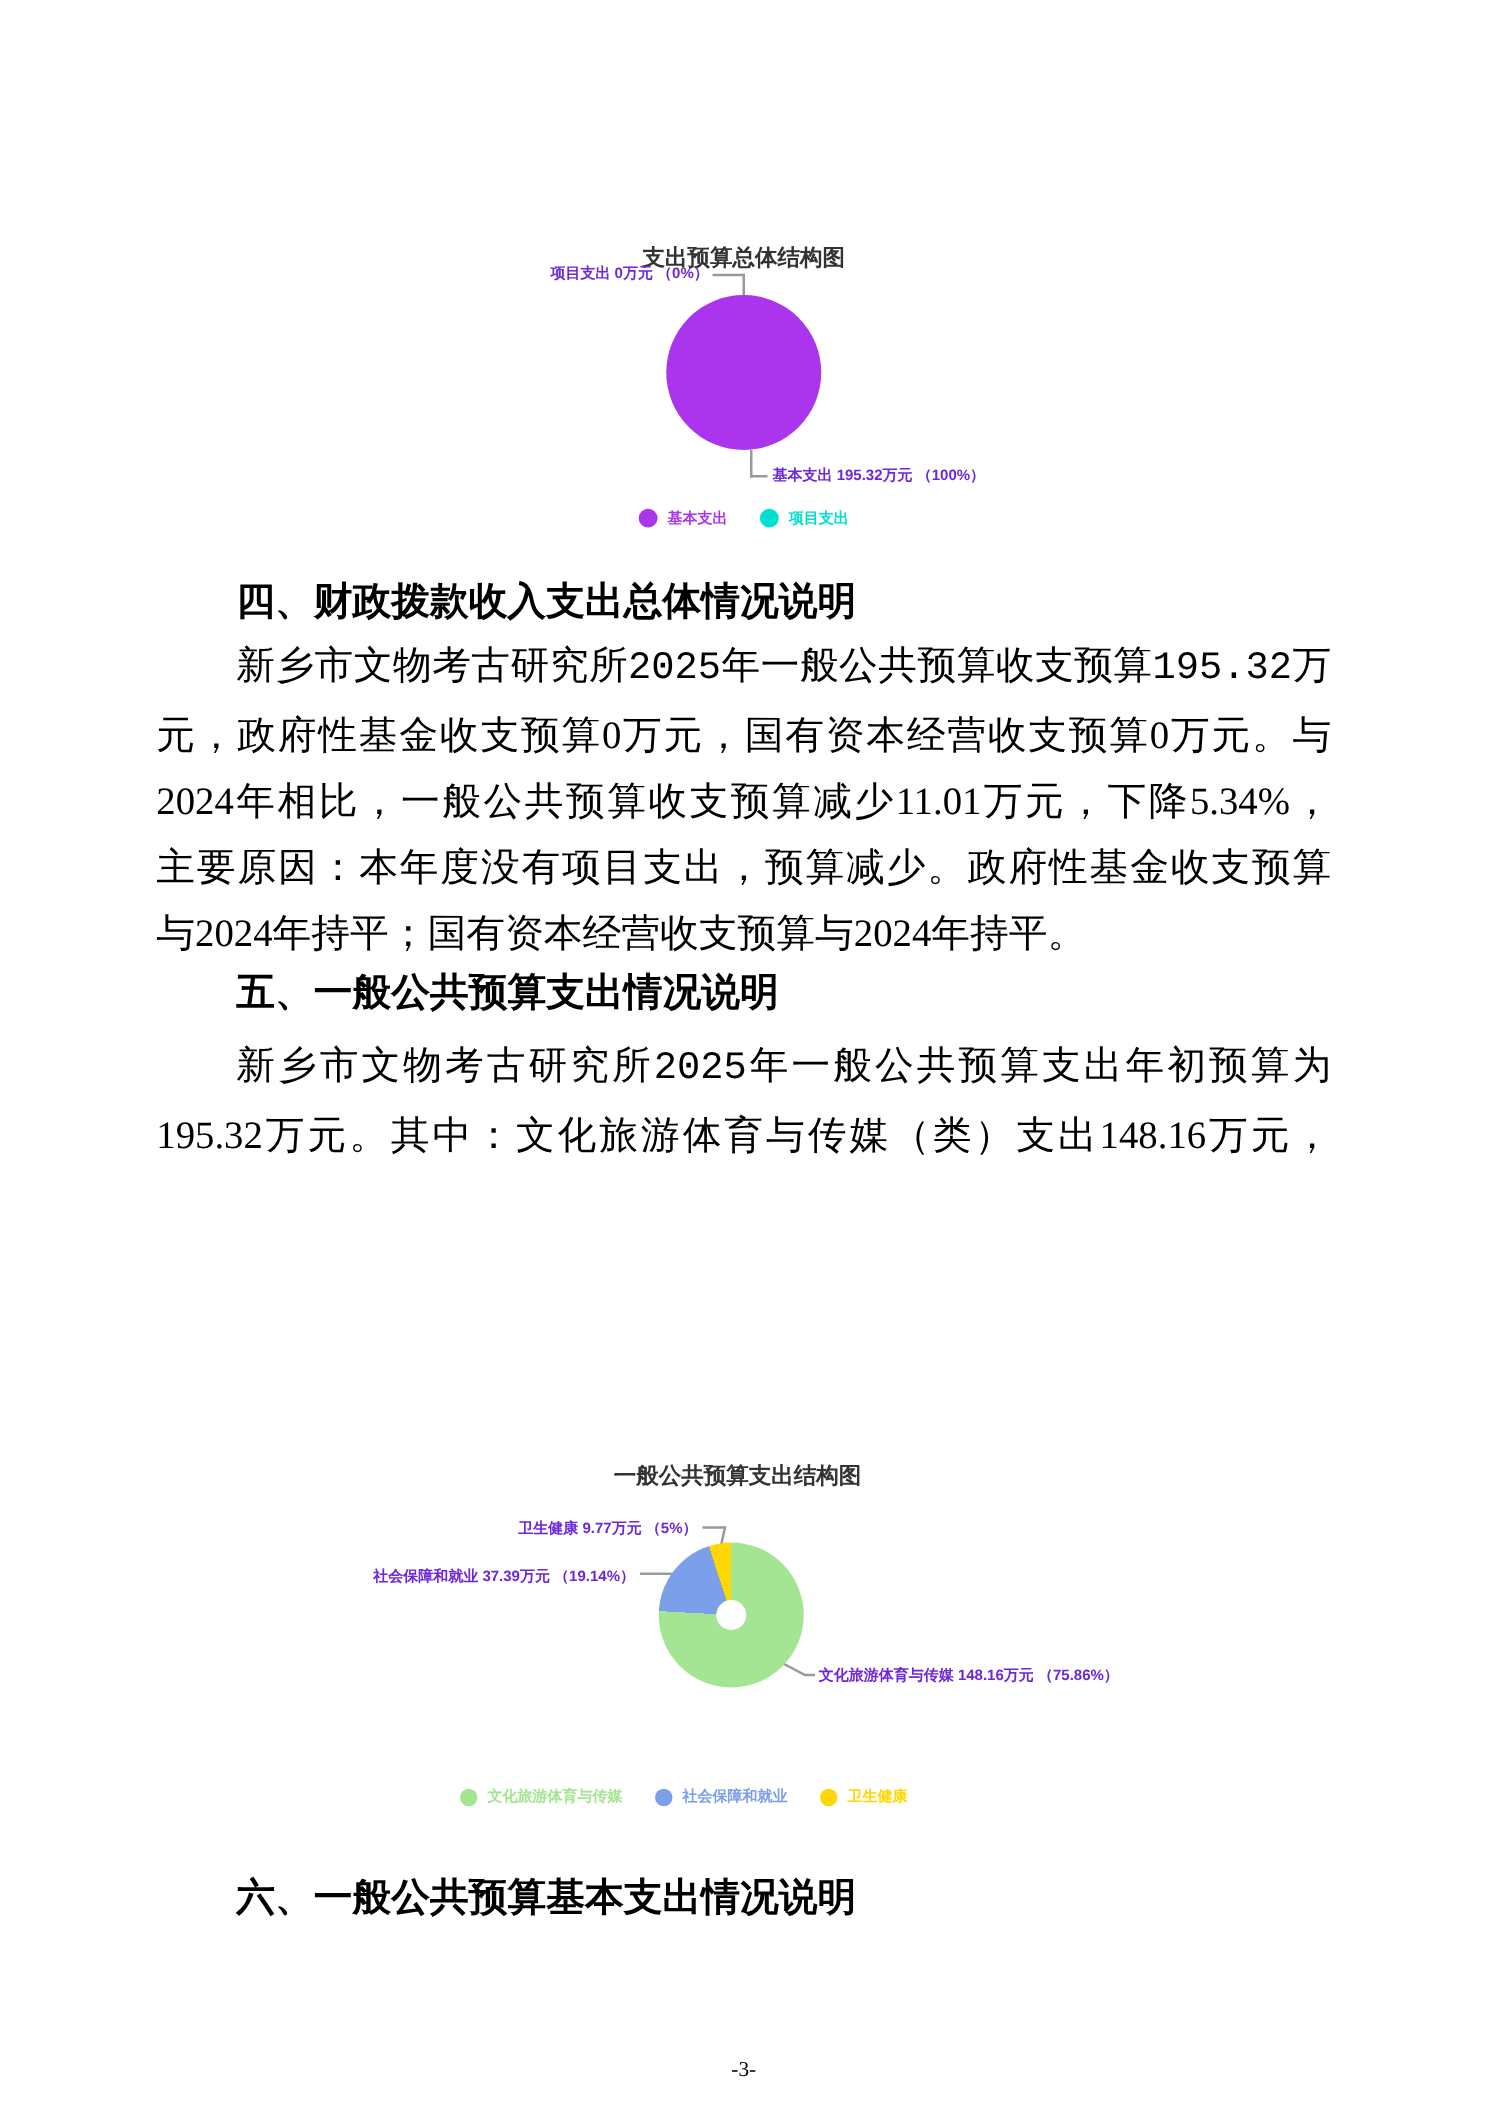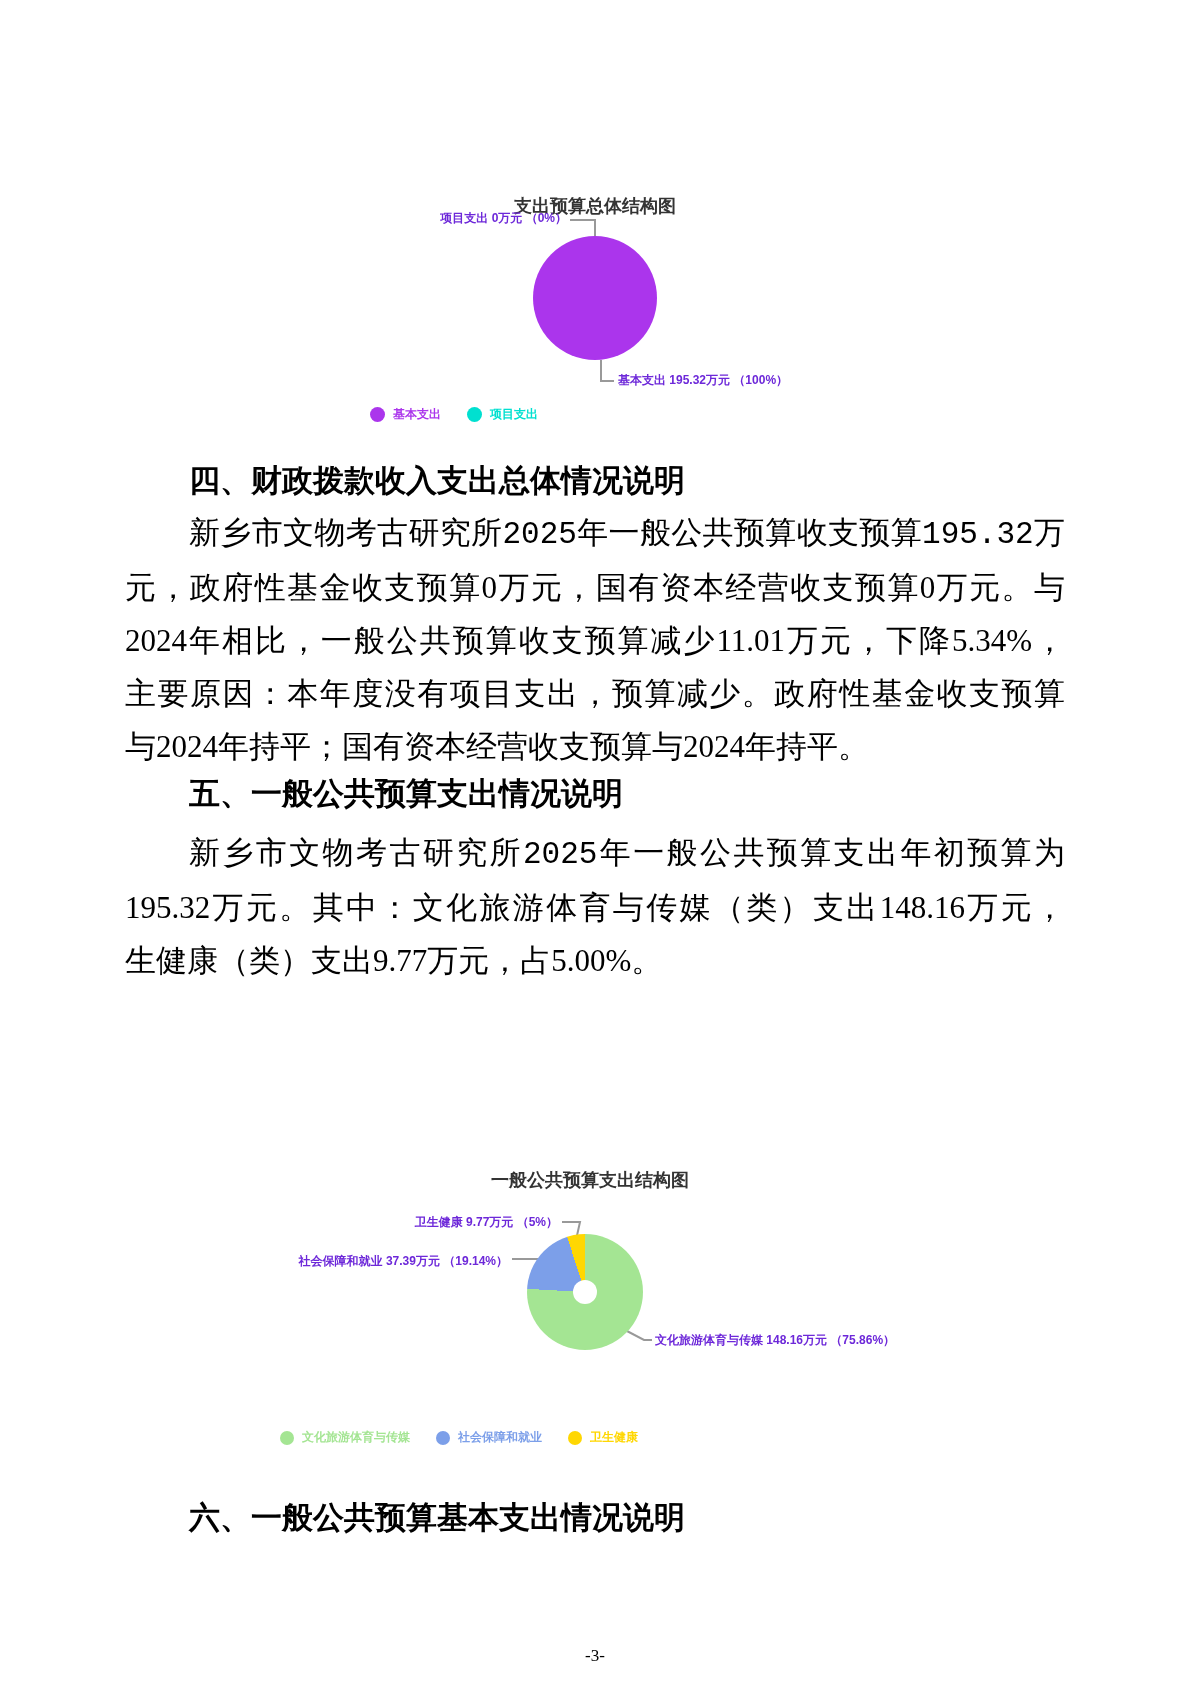--- a/index.html
+++ b/index.html
@@ -16,21 +16,21 @@
     font-weight:700;font-size:18px;color:#333;white-space:nowrap;
   }
   .callout{
     position:absolute;white-space:nowrap;
     font-family:"Liberation Sans","DejaVu Sans",sans-serif;
     font-size:12px;font-weight:600;color:#6d28d9;
   }
   .leader{position:absolute;}
   .pie{position:absolute;border-radius:50%;}
   .legend{
-    position:absolute;left:0;right:0;display:flex;
+    position:absolute;left:0;right:0;display:flex;justify-content:center;
     align-items:center;gap:26px;
     font-family:"Liberation Sans","DejaVu Sans",sans-serif;
     font-size:12px;font-weight:700;
   }
   .legend-item{display:flex;align-items:center;gap:8px;white-space:nowrap;}
   .dot{display:inline-block;border-radius:50%;}
   .dot-lg{width:15px;height:15px;}
   .dot-sm{width:14px;height:14px;}
   
   #chart1{left:370px;top:188px;width:450px;height:250px;}
@@ -115,21 +115,20 @@
     <div class="bline">2024年相比，一般公共预算收支预算减少11.01万元，下降5.34%，</div>
     <div class="bline">主要原因：本年度没有项目支出，预算减少。政府性基金收支预算</div>
     <div class="bline last">与2024年持平；国有资本经营收支预算与2024年持平。</div>
   </div>
 
   <h2 class="sec-heading" id="h-five">五、一般公共预算支出情况说明</h2>
 
   <div class="para" id="para2">
     <div class="bline indent">新乡市文物考古研究所2025年一般公共预算支出年初预算为</div>
     <div class="bline">195.32万元。其中：文化旅游体育与传媒（类）支出148.16万元，</div>
-    <div class="bline last">生健康（类）支出9.77万元，占5.00%。</div>
   </div>
 
   <h2 class="sec-heading" id="h-six">六、一般公共预算基本支出情况说明</h2>
 </div>
 
 <section class="chart" id="chart2">
   <div class="chart-title" id="c2-title">一般公共预算支出结构图</div>
 
   <div class="callout" id="c2-callout-yellow">卫生健康 9.77万元 （5%）</div>
   <div class="callout" id="c2-callout-blue">社会保障和就业 37.39万元 （19.14%）</div>

